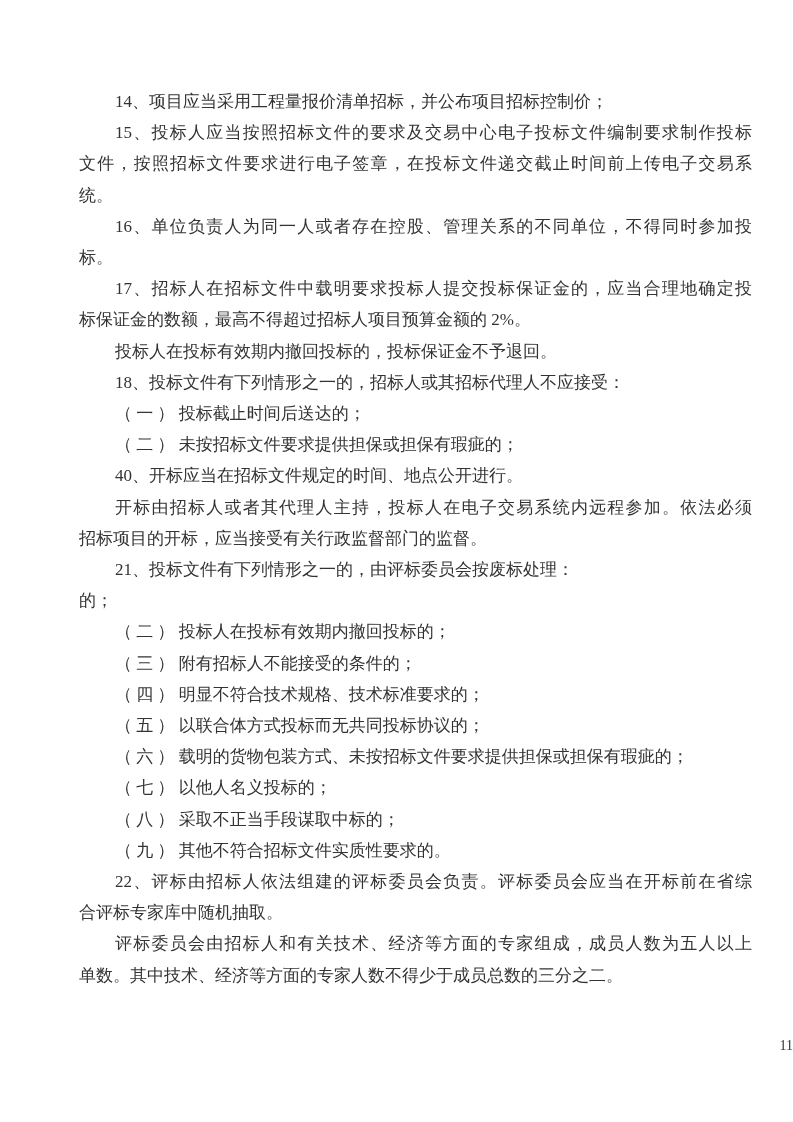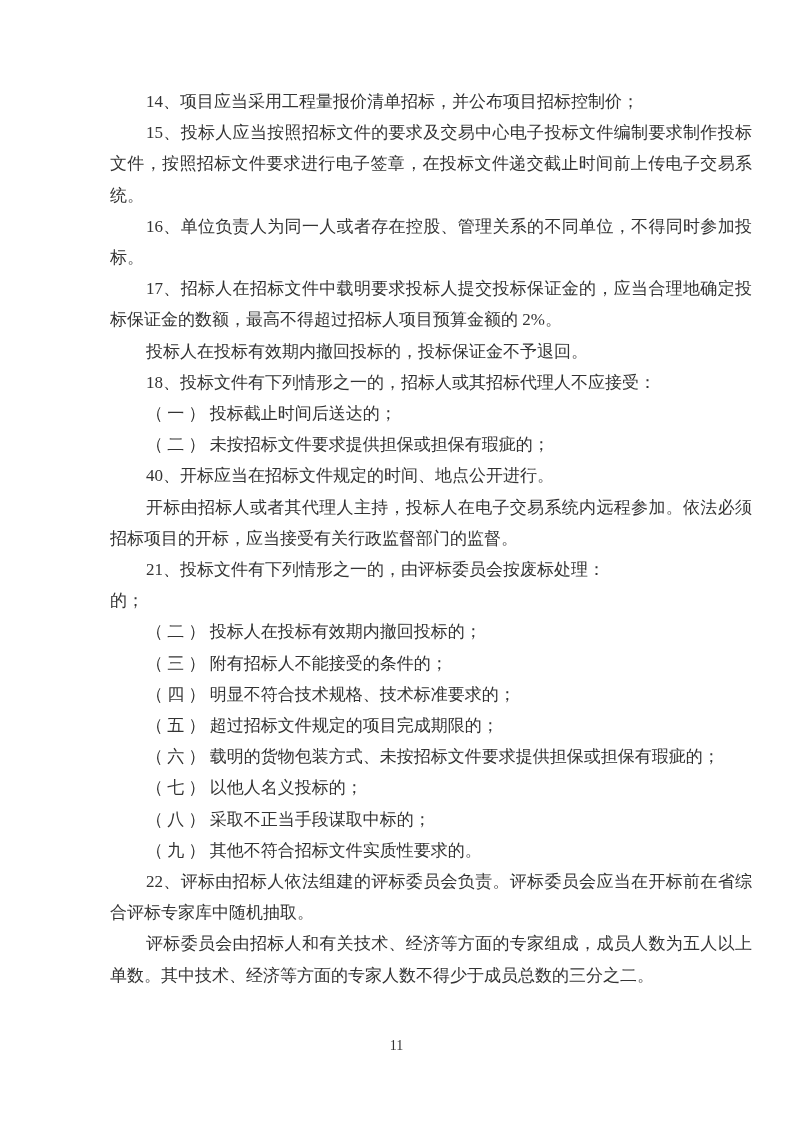--- a/index.html
+++ b/index.html
@@ -20,36 +20,35 @@
     left: 79px;
     top: 86px;
     width: 673px;
     color: #333333;
     font-size: 17px;
     line-height: 31.2px;
   }
   .line {
     text-align: justify;
     white-space: normal;
-    margin-left: 31px;
   }
   
   .line.full {
     text-align-last: justify;
   }
   
   .line.ind {
     text-indent: 36px;
   }
   .page-num {
     position: absolute;
     top: 1036px;
     left: 0;
     width: 793px;
-    text-align: center;
+    text-align: right;
     color: #333333;
     font-size: 14px;
     line-height: 20px;
   }
 </style>
 </head>
 <body>
 
 <div class="page">
   <div class="doc-body">
@@ -66,21 +65,21 @@
       <div class="line ind">（ 一 ） 投标截止时间后送达的；</div>
       <div class="line ind">（ 二 ） 未按招标文件要求提供担保或担保有瑕疵的；</div>
       <div class="line ind">40、开标应当在招标文件规定的时间、地点公开进行。</div>
       <div class="line ind full">开标由招标人或者其代理人主持，投标人在电子交易系统内远程参加。依法必须</div>
       <div class="line">招标项目的开标，应当接受有关行政监督部门的监督。</div>
       <div class="line ind">21、投标文件有下列情形之一的，由评标委员会按废标处理：</div>
       <div class="line">的；</div>
       <div class="line ind">（ 二 ） 投标人在投标有效期内撤回投标的；</div>
       <div class="line ind">（ 三 ） 附有招标人不能接受的条件的；</div>
       <div class="line ind">（ 四 ） 明显不符合技术规格、技术标准要求的；</div>
-      <div class="line ind">（ 五 ） 超过招标文件规定的项目完成期限的；</div>
+      <div class="line ind">（ 五 ） 以联合体方式投标而无共同投标协议的；</div>
       <div class="line ind">（ 六 ） 载明的货物包装方式、未按招标文件要求提供担保或担保有瑕疵的；</div>
       <div class="line ind">（ 七 ） 以他人名义投标的；</div>
       <div class="line ind">（ 八 ） 采取不正当手段谋取中标的；</div>
       <div class="line ind">（ 九 ） 其他不符合招标文件实质性要求的。</div>
       <div class="line ind full">22、评标由招标人依法组建的评标委员会负责。评标委员会应当在开标前在省综</div>
       <div class="line">合评标专家库中随机抽取。</div>
       <div class="line ind full">评标委员会由招标人和有关技术、经济等方面的专家组成，成员人数为五人以上</div>
       <div class="line">单数。其中技术、经济等方面的专家人数不得少于成员总数的三分之二。</div>
     </div>
   <div class="page-num">11</div>

